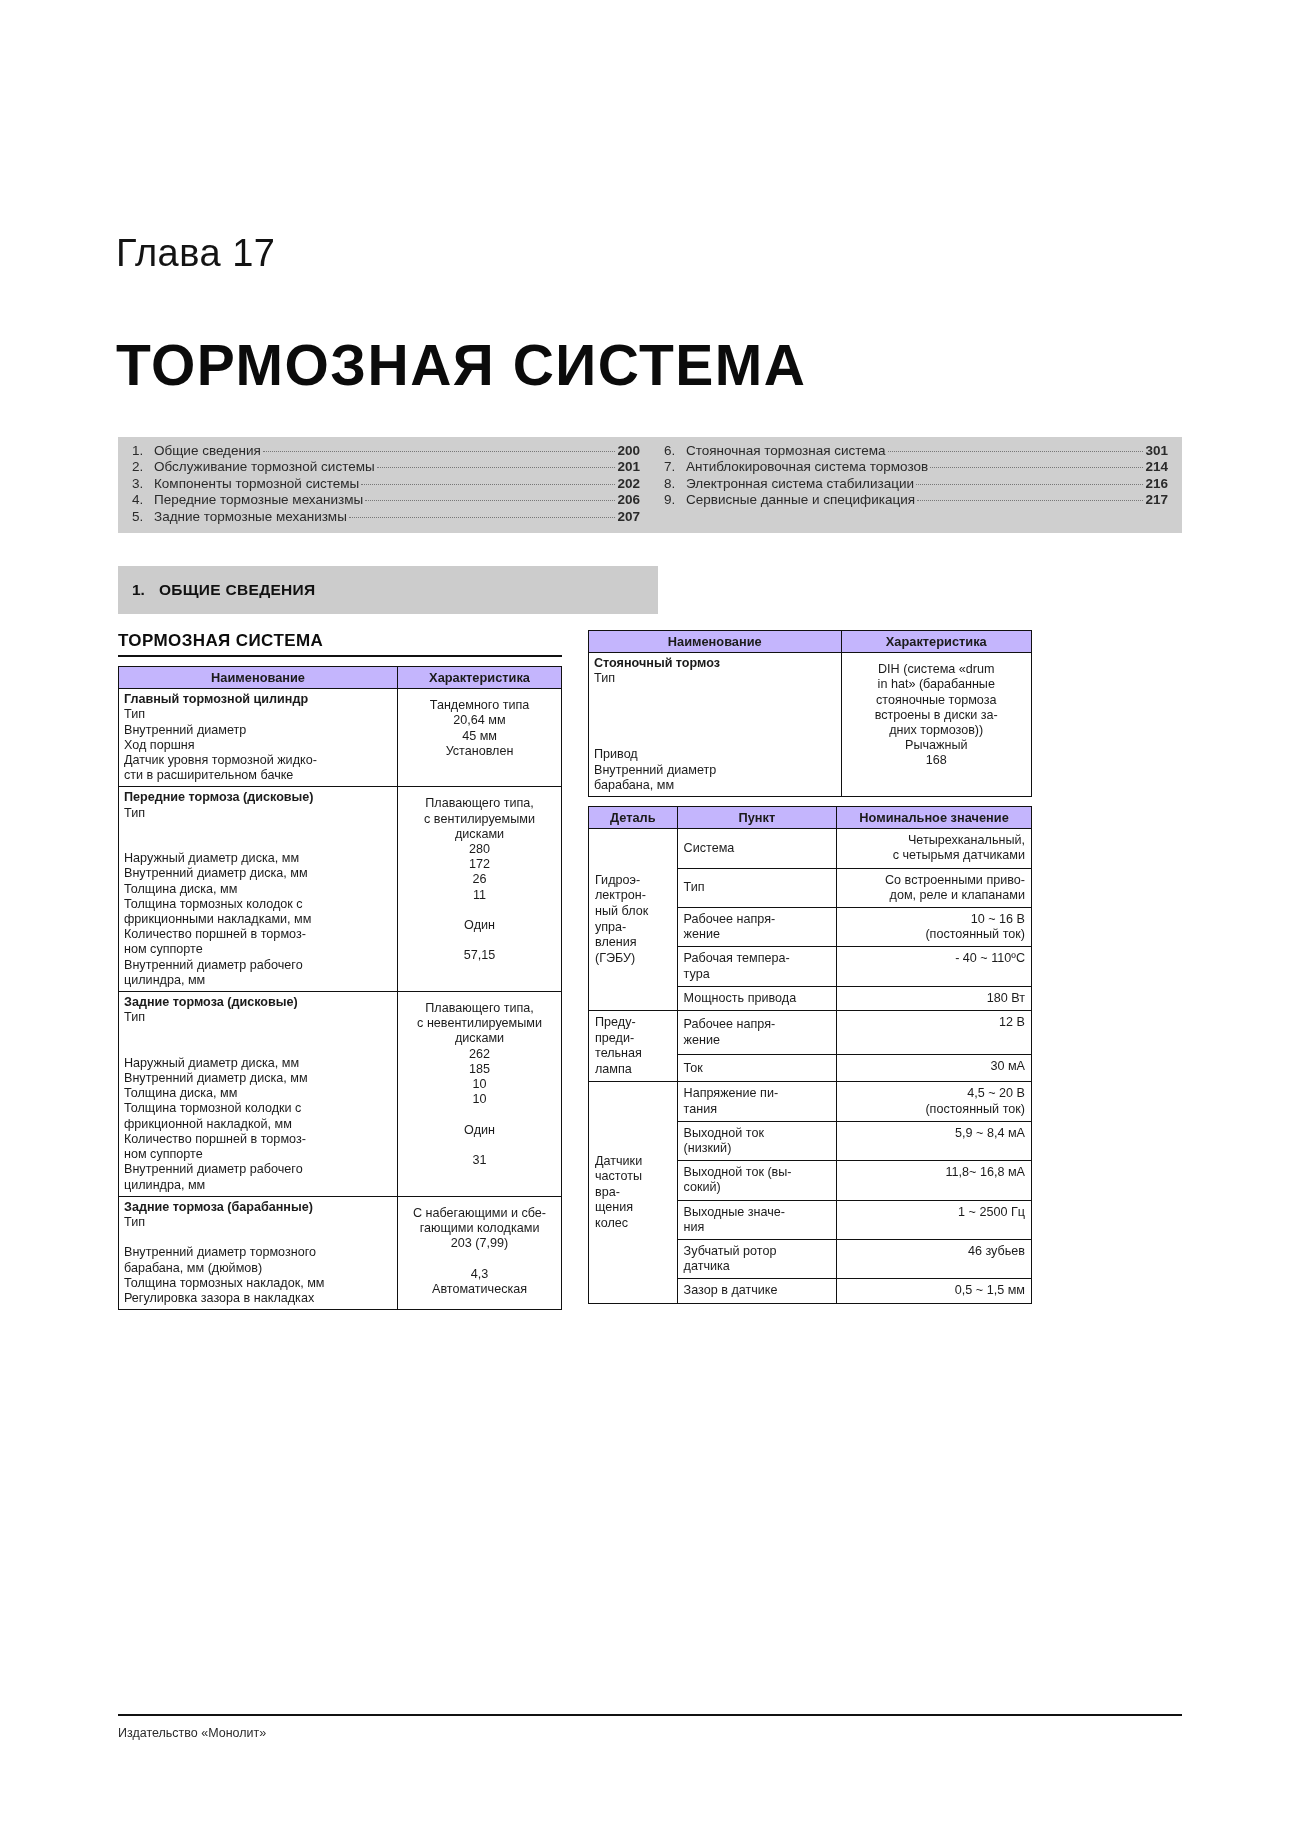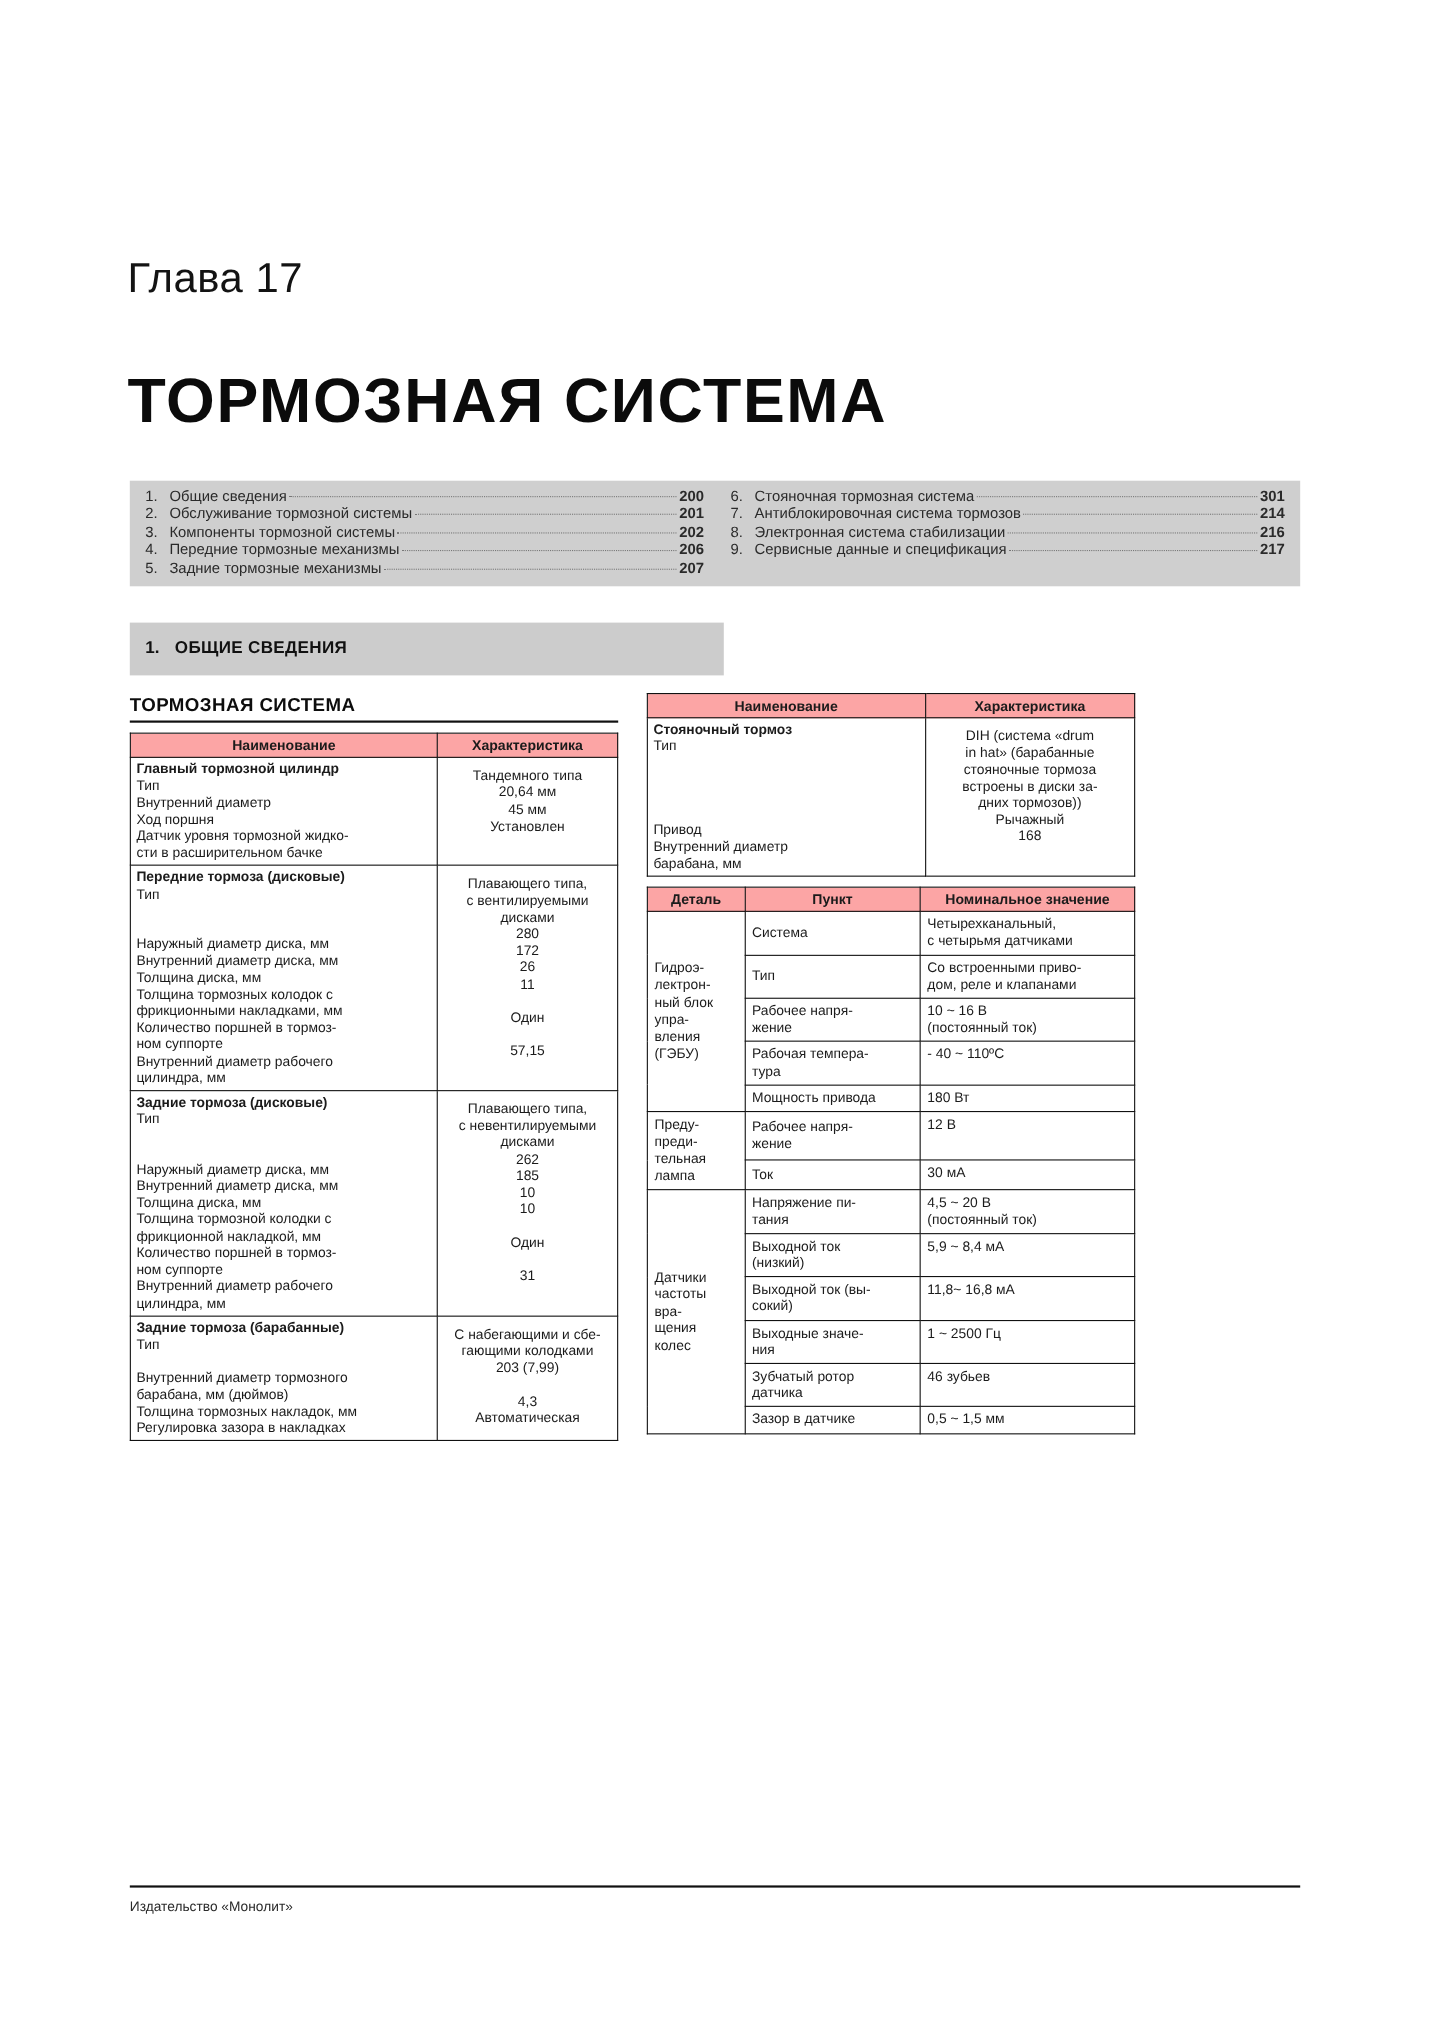--- a/index.html
+++ b/index.html
@@ -65,21 +65,21 @@
     line-height:21px;
   }
 
   
   table.spec{
     border-collapse:collapse; width:100%;
     font-size:12.6px; color:#1b1b1b; line-height:15.2px;
     table-layout:fixed;
   }
   table.spec th{
-    background:#fca5a5; font-weight:bold; font-size:12.8px;
+    background:#c4b5fd; font-weight:bold; font-size:12.8px;
     text-align:center; padding:3px 2px; border:1.6px solid #111;
   }
   table.spec td{
     border:1.6px solid #111; padding:3px 5px; vertical-align:top;
   }
   table.spec td.val{text-align:center; vertical-align:top;}
   .b{font-weight:bold;}
   .sp-s{display:block; height:6px;}
 
   
@@ -91,21 +91,21 @@
   
   .right-col{position:absolute; left:588px; top:630px; width:444px;}
   .right-col .park-wrap table.spec col.c1{width:57%;}
   .right-col .park-wrap table.spec col.c2{width:43%;}
   .abs-heading{margin-top:32px;}
   .abs-wrap{margin-top:9px;}
   .right-col table.abs col.a1{width:20%;}
   .right-col table.abs col.a2{width:36%;}
   .right-col table.abs col.a3{width:44%;}
   table.abs td{vertical-align:middle; padding:4px 6px;}
-  table.abs td.val{text-align:left;margin-top:28px;}
+  table.abs td.val{text-align:right;margin-top:28px;}
   table.abs td.part{text-align:left; vertical-align:middle; line-height:15.6px;}
 
   
   .footer-rule{
     position:absolute; left:118px; top:1714px; width:1064px;
     border-top:2px solid #111;
   }
   .footer-text{
     position:absolute; left:118px; top:1726px;
     font-size:12.5px; color:#2b2b2b;

